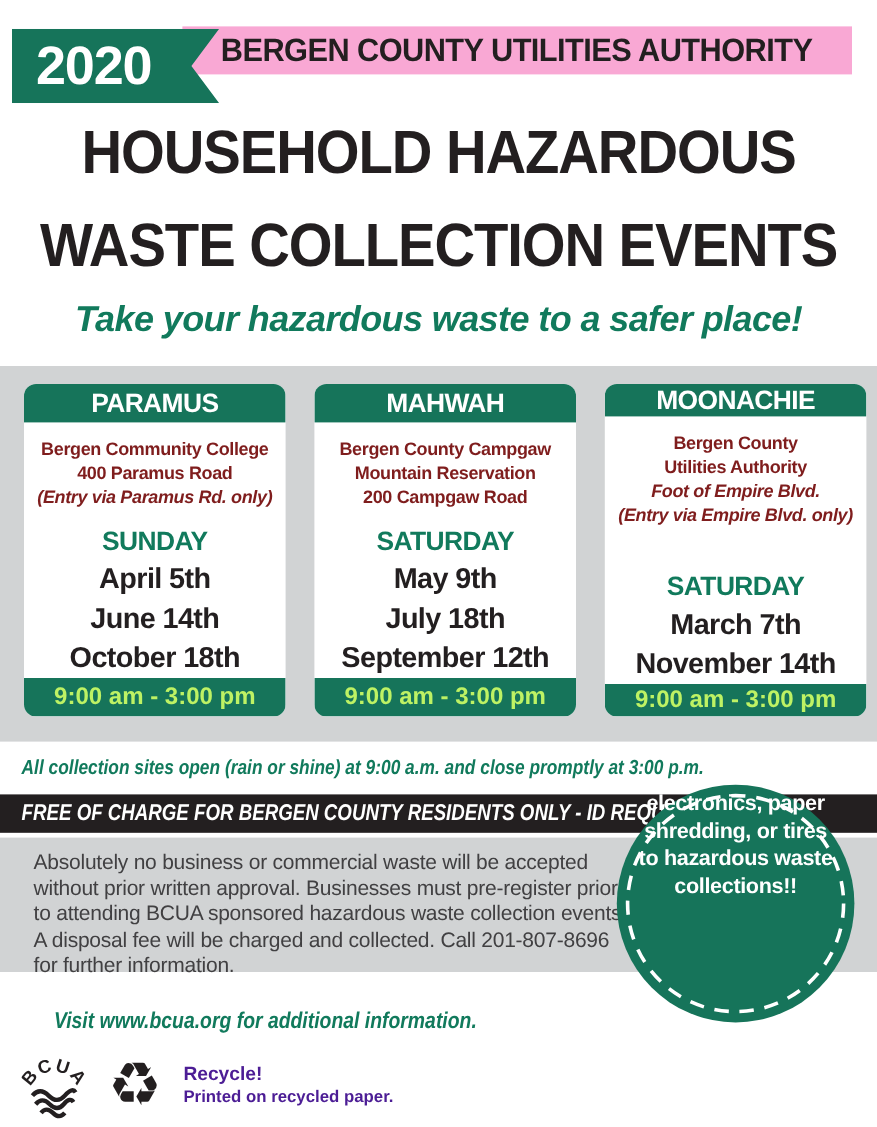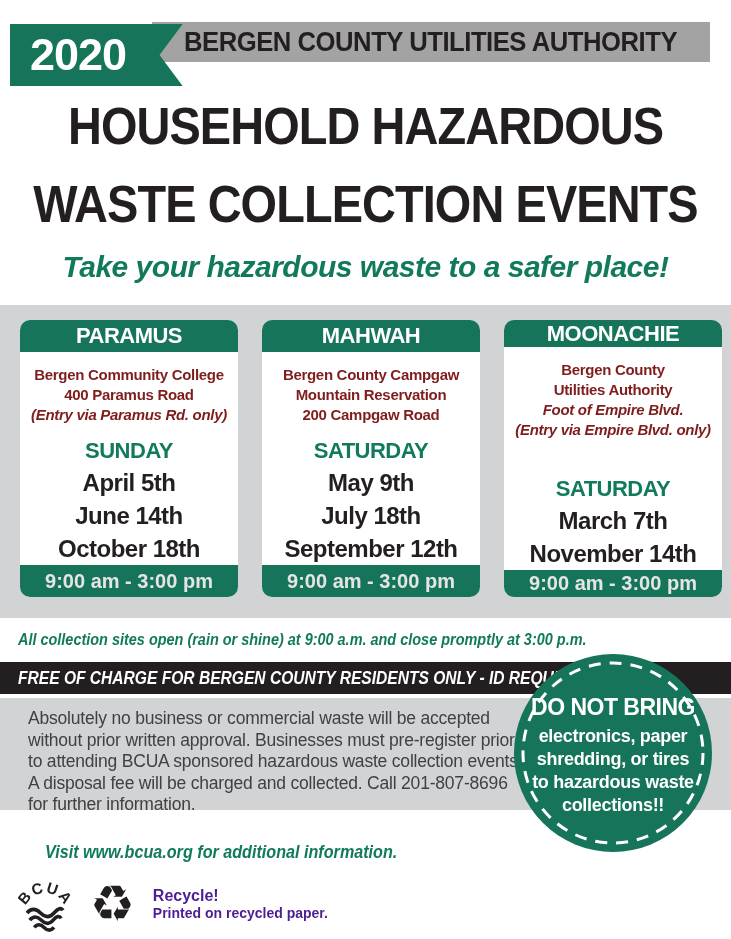--- a/index.html
+++ b/index.html
@@ -1,20 +1,20 @@
 <!DOCTYPE html>
 <html><head>
 <meta charset="utf-8">
 <style>
   * { margin:0; padding:0; box-sizing:border-box; }
   body { background:#ffffff; font-family:"Liberation Sans", sans-serif; }
   .poster { position:relative; width:731px; height:939px; background:#ffffff; overflow:hidden; color:#231F20; }
 
   
-  .org-bar { position:absolute; left:152px; top:22px; width:558px; height:40px; background:#a3a3a3;
+  .org-bar { position:absolute; left:152px; top:22px; width:558px; height:40px; background:#f9a8d4;
              display:flex; align-items:center; justify-content:center; }
   .org-text { font-weight:bold; font-size:27px; letter-spacing:-0.5px; white-space:nowrap;
               transform:scaleX(0.95); color:#231F20; }
   .year-ribbon { position:absolute; left:10px; top:24px; width:178px; height:62px; background:#16745A;
                  clip-path:polygon(0 0, 97% 0, 84% 50%, 97% 100%, 0 100%);
                  display:flex; align-items:center; }
   .year-text { color:#fff; font-weight:bold; font-size:45px; letter-spacing:-1px; padding-left:20px; }
 
   
   .headline { position:absolute; left:0; top:88px; width:731px; text-align:center; }
@@ -30,21 +30,21 @@
   .card { width:218px; height:277px; border-radius:10px; overflow:hidden; display:flex; flex-direction:column;
           background:#ffffff; }
   .card-header { height:35px; background:#16745A; color:#fff; display:flex; align-items:center;
                  justify-content:center; font-weight:bold; font-size:22px; letter-spacing:-0.5px;text-align:right; }
   .card-body { flex:1; text-align:center; padding-top:13px; }
   .addr { font-weight:bold; font-size:15px; line-height:20px; color:#7f1d1d; letter-spacing:-0.3px; }
   .addr .it { font-style:italic; }
   .day { color:#117A5C; font-weight:bold; font-size:22px; margin-top:13px; letter-spacing:-0.5px; }
   .card:nth-child(3) .day { margin-top:36px; }
   .dates { font-weight:bold; font-size:24px; line-height:33px; color:#231F20; margin-top:2px; letter-spacing:-0.5px; }
-  .card-footer { height:34px; background:#16745A; color:#e5e5e5; display:flex; align-items:center;
+  .card-footer { height:34px; background:#16745A; color:#bef264; display:flex; align-items:center;
                  justify-content:center; font-weight:bold; font-size:20px; }
 
   
   .site-note { position:absolute; left:0; top:618px; width:731px; height:44px; line-height:44px;
                padding-left:18px; color:#117A5C; font-weight:bold; font-style:italic; font-size:17px; }
   .free-bar { position:absolute; left:0; top:662px; width:731px; height:32px; background:#231F20;
               color:#fff; line-height:32px; padding-left:18px; font-weight:bold; font-style:italic;
               font-size:19px; }
   .squeeze { display:inline-block; white-space:nowrap; transform-origin:left center; }
   .para-block { position:absolute; left:0; top:698px; width:731px; height:112px; background:#D1D3D4;
@@ -155,21 +155,20 @@
       <div class="para-line">without prior written approval. Businesses must pre-register prior</div>
       <div class="para-line">to attending BCUA sponsored hazardous waste collection events.</div>
       <div class="para-line">A disposal fee will be charged and collected. Call 201-807-8696</div>
       <div class="para-line">for further information.</div>
     </div>
 
   <div class="dnb-circle">
     <svg width="198" height="198" viewBox="0 0 198 198">
       <circle cx="99" cy="99" r="90" fill="none" stroke="#ffffff" stroke-width="3" stroke-dasharray="12 9"></circle>
     </svg>
-    <div class="dnb-title">DO NOT BRING</div>
     <div class="dnb-lines">
         <div class="dnb-line">electronics, paper</div>
         <div class="dnb-line">shredding, or tires</div>
         <div class="dnb-line">to hazardous waste</div>
         <div class="dnb-line">collections!!</div>
       </div>
   </div>
 
   <div class="visit-line">
     <span class="squeeze" style="transform:scaleX(0.85);">Visit www.bcua.org for additional information.</span>

